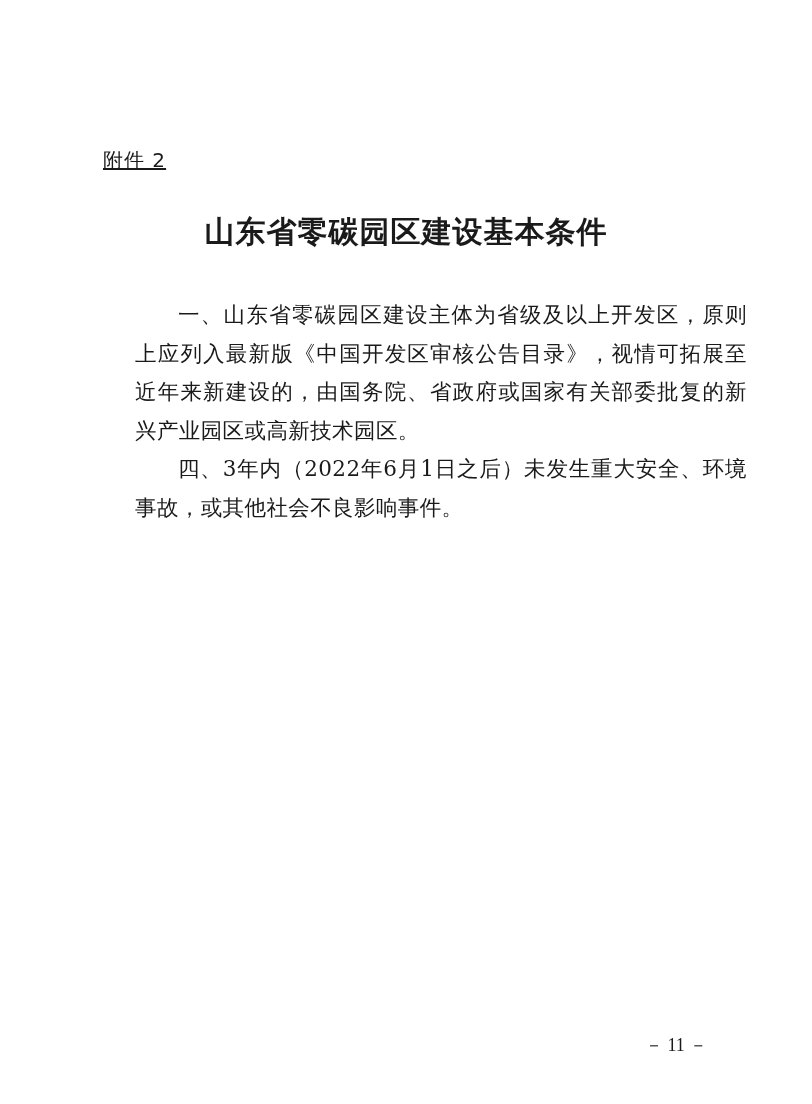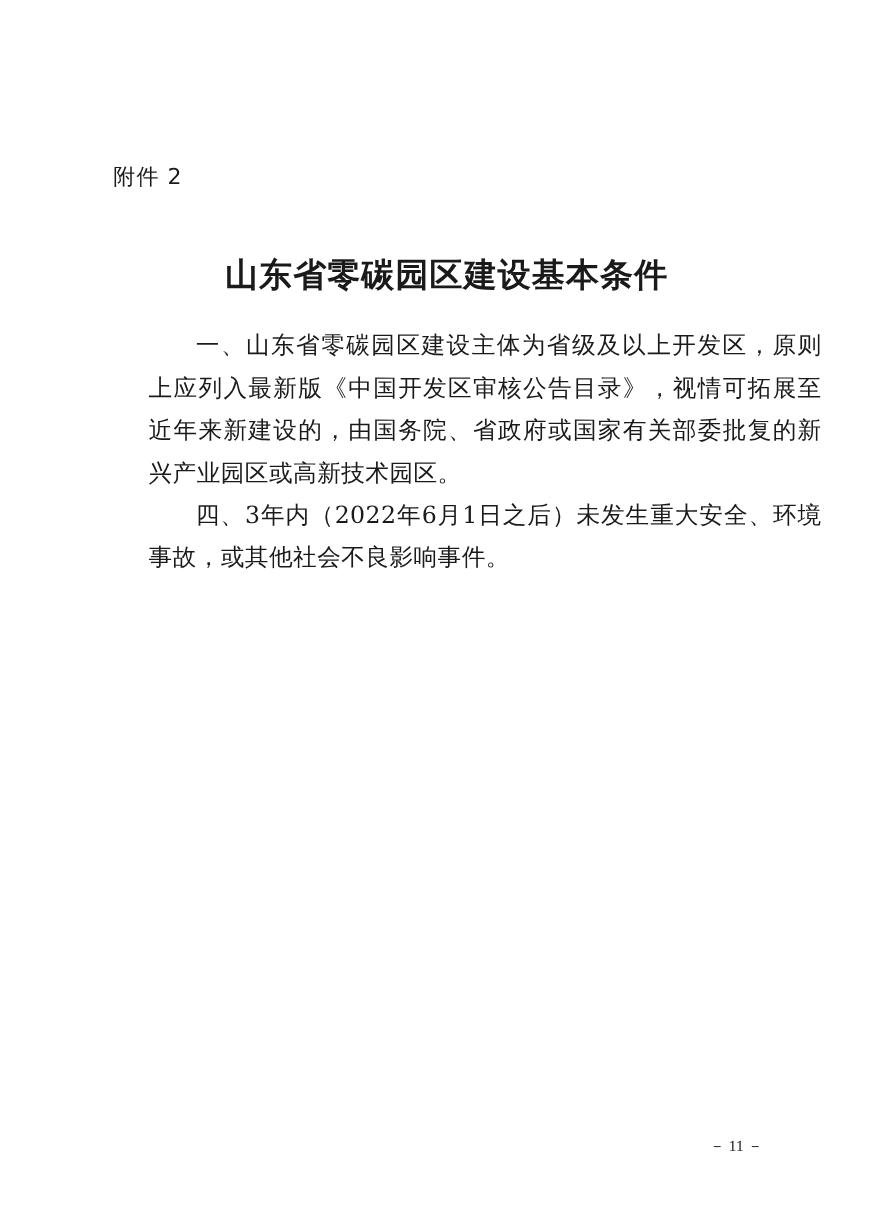--- a/index.html
+++ b/index.html
@@ -1,25 +1,25 @@
 <!DOCTYPE html>
 <html><head>
 <meta charset="utf-8">
 <style>
   html, body { margin: 0; padding: 0; background: #ffffff; }
   body { width: 812px; height: 1104px; position: relative; overflow: hidden;
          font-family: "DejaVu Serif", "Liberation Serif", serif; color: #1a1a1a; }
   .attachment { position: absolute; left: 103px; top: 147px; font-size: 20px;
-                font-family: "DejaVu Sans", "Liberation Sans", sans-serif; letter-spacing: 1px; }
-  .title { position: absolute; left: 0; width: 812px; top: 230px; text-align: center;
+                font-family: "DejaVu Sans", "Liberation Sans", sans-serif; letter-spacing: 1px; text-decoration: underline; }
+  .title { position: absolute; left: 0; width: 812px; top: 212px; text-align: center;
            font-size: 30px; font-weight: bold; letter-spacing: 1px; }
   .body { position: absolute; left: 103px; width: 612px; top: 296px; margin-left: 32px; }
   .para { font-size: 21.5px; line-height: 38.5px; margin: 0; text-indent: 43px;
           text-align: justify; letter-spacing: 0.4px; }
-  .page-num { position: absolute; left: 645px; top: 1033px; font-size: 14px;
+  .page-num { position: absolute; left: 645px; top: 1033px; font-size: 18px;
               font-family: "Liberation Serif", serif; }
 </style>
 </head>
 <body>
 
 <div>
   <div class="attachment">附件 2</div>
   <div class="title">山东省零碳园区建设基本条件</div>
   <div class="body">
     <p class="para">一、山东省零碳园区建设主体为省级及以上开发区，原则上应列入最新版《中国开发区审核公告目录》，视情可拓展至近年来新建设的，由国务院、省政府或国家有关部委批复的新兴产业园区或高新技术园区。</p>

